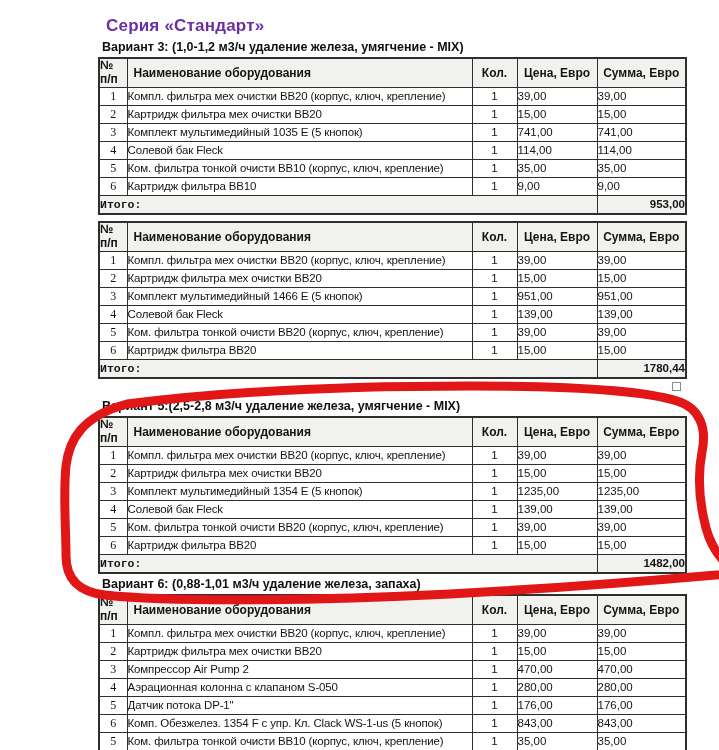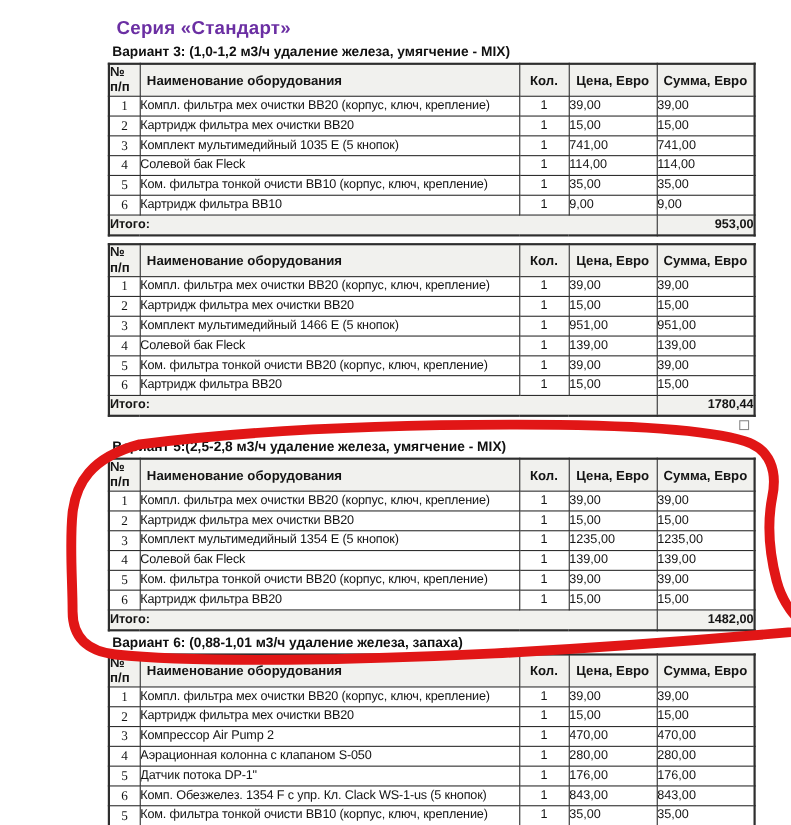--- a/index.html
+++ b/index.html
@@ -32,21 +32,21 @@
   }
   th.col-num-h{
     font-size:8.5px; font-weight:normal; text-align:left;
     padding:1px 2px; line-height:1.15; vertical-align:top;
   }
   td.col-num{ height:17px; text-align:center; font-family:"Liberation Serif", serif; font-size:12px; }
   td.col-name{ text-align:left; padding-left:6px; letter-spacing:-0.15px; }
   td.col-qty{ text-align:center; }
   td.col-price, td.col-sum{ text-align:left; padding-right:7px; }
   tr.total-row td{ background:var(--header-bg,#F1F1EE); height:17px; font-weight:bold; }
-  td.total-label{ text-align:left; padding-left:6px; }
+  td.total-label{ text-align:left; padding-left:6px;font-family:Liberation Mono, monospace; }
   td.total-value{ text-align:right; padding-right:7px; }
   .overlay{ position:absolute; left:0; top:0; pointer-events:none; z-index:5; }
   .overlay path{ stroke:var(--marker-color,#E11616); }
   .sel-handle{
     position:absolute; left:672px; top:382px; width:7px; height:7px;
     border:1px solid #8a8a8a; background:#ffffff; z-index:4;
   }
 </style>
 </head>
 <body>

